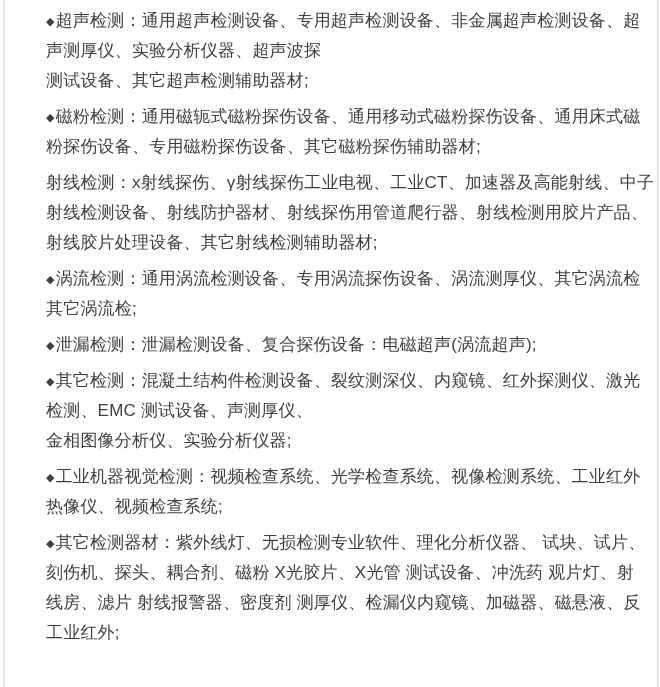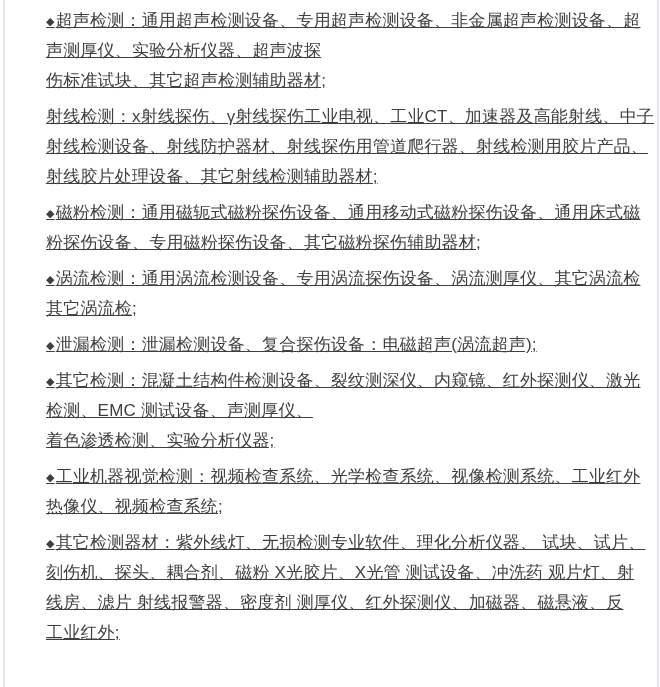--- a/index.html
+++ b/index.html
@@ -25,21 +25,20 @@
   .edge-line.right { right: 1px; }
   .article {
     position: absolute;
     top: 6px;
     left: 46px;
     right: 28px;
     color: #3f3f3f;
   }
   .para {
     margin: 0 0 6px 0;
-    text-decoration: underline;
   }
   .line {
     font-size: 17px;
     line-height: 30px;
     white-space: pre;
     letter-spacing: 0.2px;
     color: #3f3f3f;
   }
   .bullet {
     font-size: 11px;
@@ -51,46 +50,46 @@
 </head>
 <body>
 
 <div class="edge-line left"></div>
 <div class="edge-line right"></div>
 
 <div class="article">
     <div class="para">
       <div class="line"><span class="bullet">◆</span>超声检测：通用超声检测设备、专用超声检测设备、非金属超声检测设备、超</div>
       <div class="line">声测厚仪、实验分析仪器、超声波探</div>
-      <div class="line">伤标准试块、其它超声检测辅助器材;</div>
+      <div class="line">测试设备、其它超声检测辅助器材;</div>
+    </div>
+    <div class="para">
+      <div class="line"><span class="bullet">◆</span>磁粉检测：通用磁轭式磁粉探伤设备、通用移动式磁粉探伤设备、通用床式磁</div>
+      <div class="line">粉探伤设备、专用磁粉探伤设备、其它磁粉探伤辅助器材;</div>
     </div>
     <div class="para">
       <div class="line">射线检测：x射线探伤、γ射线探伤工业电视、工业CT、加速器及高能射线、中子</div>
       <div class="line">射线检测设备、射线防护器材、射线探伤用管道爬行器、射线检测用胶片产品、</div>
       <div class="line">射线胶片处理设备、其它射线检测辅助器材;</div>
-    </div>
-    <div class="para">
-      <div class="line"><span class="bullet">◆</span>磁粉检测：通用磁轭式磁粉探伤设备、通用移动式磁粉探伤设备、通用床式磁</div>
-      <div class="line">粉探伤设备、专用磁粉探伤设备、其它磁粉探伤辅助器材;</div>
     </div>
     <div class="para">
       <div class="line"><span class="bullet">◆</span>涡流检测：通用涡流检测设备、专用涡流探伤设备、涡流测厚仪、其它涡流检</div>
       <div class="line">其它涡流检;</div>
     </div>
     <div class="para">
       <div class="line"><span class="bullet">◆</span>泄漏检测：泄漏检测设备、复合探伤设备：电磁超声(涡流超声);</div>
     </div>
     <div class="para">
       <div class="line"><span class="bullet">◆</span>其它检测：混凝土结构件检测设备、裂纹测深仪、内窥镜、红外探测仪、激光</div>
       <div class="line">检测、EMC 测试设备、声测厚仪、</div>
-      <div class="line">着色渗透检测、实验分析仪器;</div>
+      <div class="line">金相图像分析仪、实验分析仪器;</div>
     </div>
     <div class="para">
       <div class="line"><span class="bullet">◆</span>工业机器视觉检测：视频检查系统、光学检查系统、视像检测系统、工业红外</div>
       <div class="line">热像仪、视频检查系统;</div>
     </div>
     <div class="para">
       <div class="line"><span class="bullet">◆</span>其它检测器材：紫外线灯、无损检测专业软件、理化分析仪器、 试块、试片、</div>
       <div class="line">刻伤机、探头、耦合剂、磁粉 X光胶片、X光管 测试设备、冲洗药 观片灯、射</div>
-      <div class="line">线房、滤片 射线报警器、密度剂 测厚仪、红外探测仪、加磁器、磁悬液、反</div>
+      <div class="line">线房、滤片 射线报警器、密度剂 测厚仪、检漏仪内窥镜、加磁器、磁悬液、反</div>
       <div class="line">工业红外;</div>
     </div>
   </div>
 
 </body></html>

